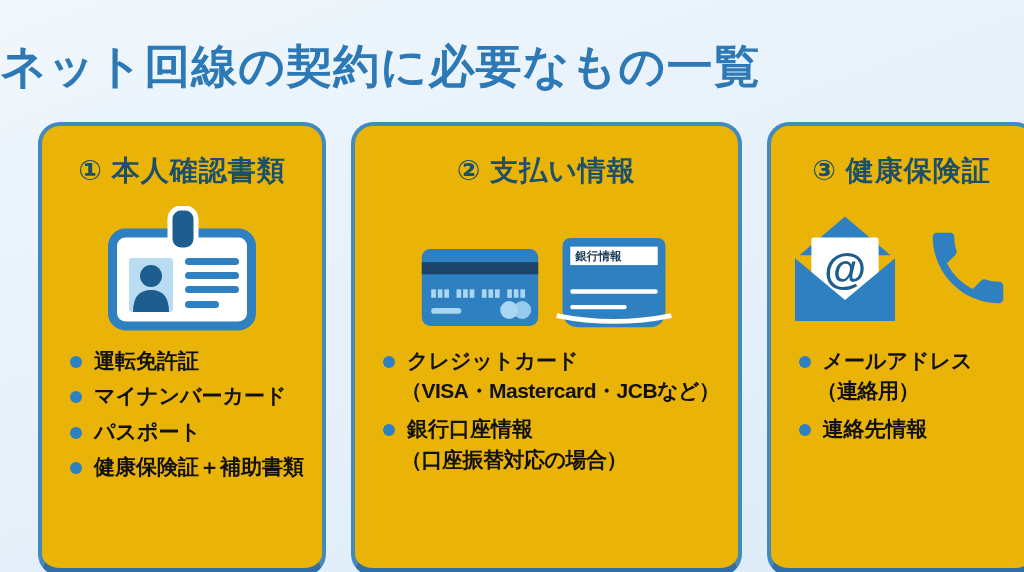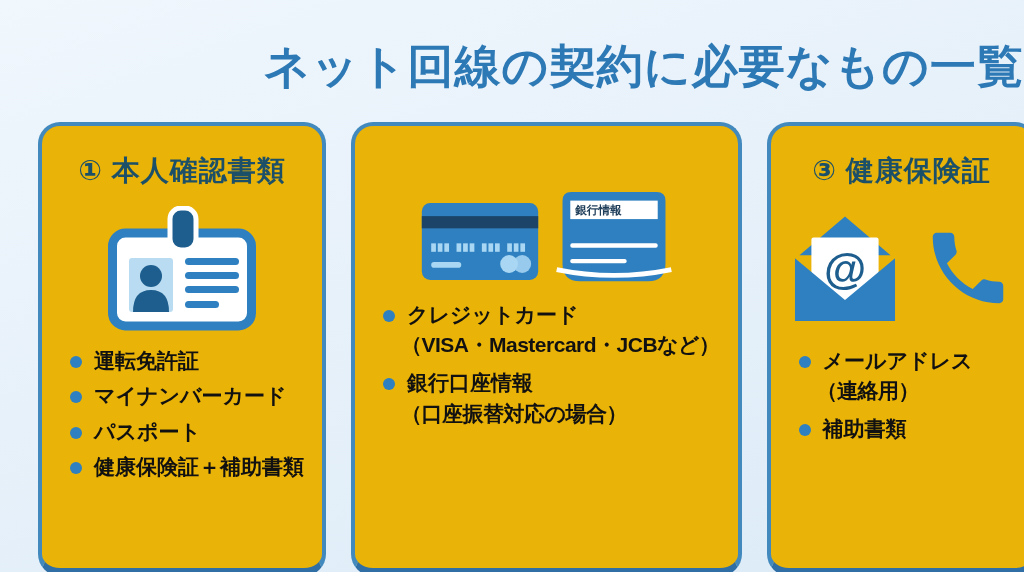--- a/index.html
+++ b/index.html
@@ -2,21 +2,21 @@
 <html><head>
 <meta charset="utf-8">
 <style>
   * { margin: 0; padding: 0; box-sizing: border-box; }
   html, body { width: 1024px; height: 572px; overflow: hidden; }
   body {
     font-family: "Liberation Sans", "DejaVu Sans", sans-serif;
     background: linear-gradient(160deg, #f0f7fd 0%, #e7f1fa 45%, #dcebf7 100%);
   }
   .page-title {
-    text-align: right;
+    text-align: left;
     padding-top: 36px;
     font-size: 46px;
     font-weight: bold;
     color: #2d79b5;
     letter-spacing: 1px;
   }
   .cards {
     display: flex;
     gap: 25px;
     padding: 0 38px;
@@ -113,20 +113,21 @@
         <span class="item-text">パスポート</span>
       </li>
       <li class="doc-item">
         <span class="bullet-dot"></span>
         <span class="item-text">健康保険証＋補助書類</span>
       </li>
     </ul>
   </section>
 
   <section class="card">
+    <h2 class="card-heading">② 支払い情報</h2>
     <div class="icon-row align-end">
       <svg width="122" height="90" viewBox="0 0 130 95" aria-hidden="true" style="margin-bottom:4px;">
         <rect x="3" y="7" width="124" height="82" rx="9" fill="#2e80c1"></rect>
         <rect x="3" y="21" width="124" height="13" fill="#1b4468"></rect>
         <g fill="#a9d7f3">
           <rect x="13" y="50" width="5" height="9"></rect>
             <rect x="20" y="50" width="5" height="9"></rect>
             <rect x="27" y="50" width="5" height="9"></rect>
           <rect x="40" y="50" width="5" height="9"></rect>
             <rect x="47" y="50" width="5" height="9"></rect>
@@ -185,18 +186,18 @@
     <ul class="doc-list">
       <li class="doc-item">
         <span class="bullet-dot"></span>
         <span>
           <span class="item-text">メールアドレス</span>
           <div class="item-note">（連絡用）</div>
         </span>
       </li>
       <li class="doc-item">
         <span class="bullet-dot"></span>
-        <span class="item-text">補助書類</span>
+        <span class="item-text">連絡先情報</span>
       </li>
     </ul>
   </section>
 
 </div>
 
 </body></html>

